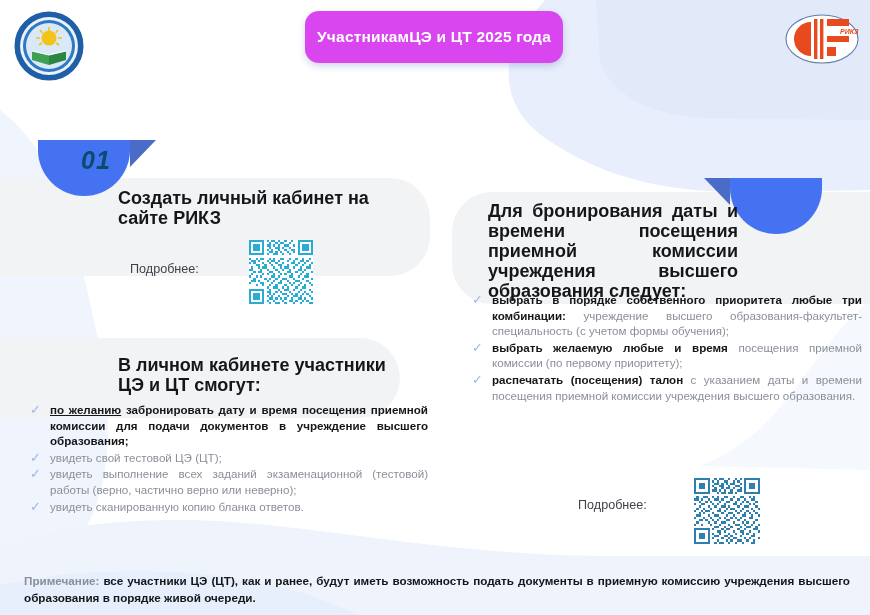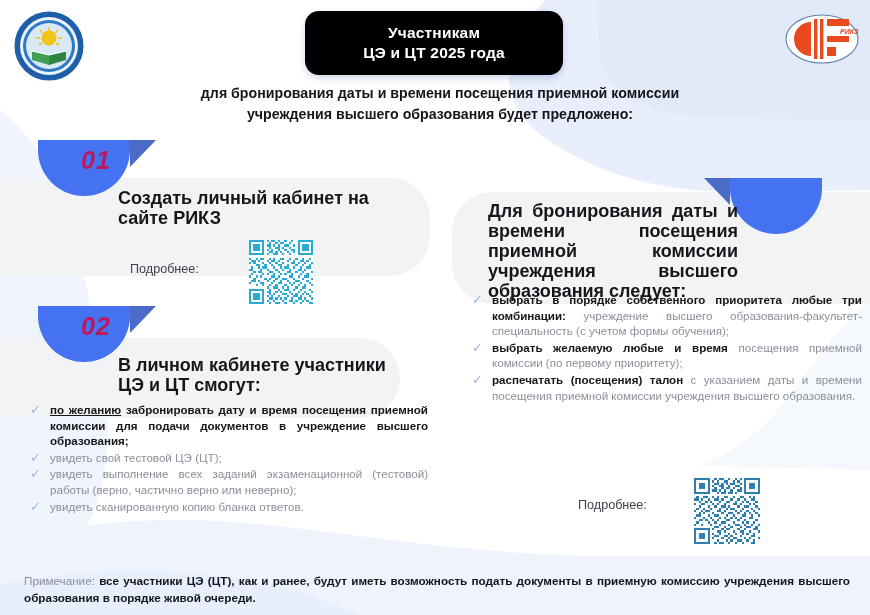--- a/index.html
+++ b/index.html
@@ -17,23 +17,23 @@
   .bg-layer svg{position:absolute;top:0;left:0;}
 
   
   .emblem{position:absolute;left:12px;top:9px;width:74px;height:74px;}
 
   
   .rikz-logo{position:absolute;left:784px;top:13px;width:76px;height:52px;}
 
   
   .header-pill{
-    position:absolute;left:305px;top:11px;width:258px;height:64px;
-    background:#000000;border-radius:14px;
-    display:flex;flex-direction:column;align-items:center;justify-content:center;
+    position:absolute;left:305px;top:11px;width:258px;height:52px;
+    background:#d946ef;border-radius:14px;
+    display:flex;flex-direction:row;align-items:center;justify-content:center;
     box-shadow:0 3px 7px rgba(40,70,160,.22);
   }
   .header-pill span{
     color:#ffffff;font-weight:bold;font-size:15.5px;line-height:20px;letter-spacing:.2px;
   }
 
   
   .subtitle{
     position:absolute;left:160px;top:83px;width:560px;
     text-align:center;font-weight:bold;font-size:14.2px;line-height:21px;
@@ -48,21 +48,21 @@
 
   
   .badge{position:absolute;width:110px;height:56px;}
   .badge .semi{
     position:absolute;left:0;top:0;width:92px;height:56px;
     background:#4472F0;border-radius:0 0 92px 92px;
   }
   .badge .tail{position:absolute;width:0;height:0;}
   .badge .num{
     position:absolute;top:6px;width:92px;text-align:center;
-    color:#be185d;font-weight:bold;font-size:25px;letter-spacing:1px;
+    color:#0c4a6e;font-weight:bold;font-size:25px;letter-spacing:1px;
     font-style:italic;
   }
   
   .badge-left .tail{
     left:92px;top:0;
     border-top:27px solid #4A6BC8;
     border-right:26px solid transparent;
   }
   .badge-left .num{left:12px;}
   
@@ -110,21 +110,21 @@
   .more-2{left:578px;top:498px;}
   .qr{position:absolute;background:#fff;}
   .qr-1{left:249px;top:240px;width:64px;height:64px;}
   .qr-2{left:694px;top:478px;width:66px;height:66px;}
 
   
   .note{
     position:absolute;left:24px;top:572px;width:826px;
     font-size:11.7px;line-height:17px;color:#14161a;text-align:justify;font-weight:bold;
   }
-  .note .lead{color:#8a8f99;font-weight:normal;}
+  .note .lead{color:#8a8f99;font-weight:bold;}
 </style>
 </head>
 <body>
 
 <div class="poster">
 
   <div class="bg-layer">
     <svg width="870" height="615" viewBox="0 0 870 615">
 
       <path d="M870,0 L870,190 L760,192 C660,194 600,175 548,140 C505,112 500,70 520,30 L545,0 Z" fill="#e8eefb"></path>
@@ -175,24 +175,20 @@
       <rect x="43" y="34" width="9" height="9" fill="#E8491E"></rect>
       <text x="56" y="21" font-family="'Liberation Sans',sans-serif" font-size="7" font-style="italic" font-weight="bold" fill="#E8491E">РИКЗ</text>
     </svg>
   </div>
 
   <div class="header-pill">
     <span>Участникам</span>
     <span>ЦЭ и ЦТ 2025 года</span>
   </div>
 
-  <div class="subtitle">
-    <div>для бронирования даты и времени посещения приемной комиссии</div>
-    <div>учреждения высшего образования будет предложено:</div>
-  </div>
 
   <div class="panel panel-01"></div>
   <div class="badge badge-left badge-01">
     <div class="semi"></div>
     <div class="tail"></div>
     <div class="num">01</div>
   </div>
   <div class="step-title title-01">Создать личный кабинет на сайте РИКЗ</div>
   <div class="more more-1">Подробнее:</div>
   <div class="qr qr-1">
@@ -401,25 +397,20 @@
           <rect x="12" y="28" width="2" height="1"></rect>
         <rect x="16" y="28" width="1" height="1"></rect>
           <rect x="20" y="28" width="1" height="1"></rect>
         <rect x="23" y="28" width="1" height="1"></rect>
           <rect x="27" y="28" width="2" height="1"></rect>
       </g>
     </svg>
   </div>
 
   <div class="panel panel-02"></div>
-  <div class="badge badge-left badge-02">
-    <div class="semi"></div>
-    <div class="tail"></div>
-    <div class="num">02</div>
-  </div>
   <div class="step-title title-02">В личном кабинете участники ЦЭ и ЦТ смогут:</div>
 
   <ul class="bullets bullets-02">
     <li>
       <span class="check">✓</span>
       <u>по желанию</u><b> забронировать дату и время посещения приемной комиссии для подачи документов в учреждение высшего образования;</b>
     </li>
     <li>
       <span class="check">✓</span>
       <span>увидеть свой тестовой ЦЭ (ЦТ);</span>

